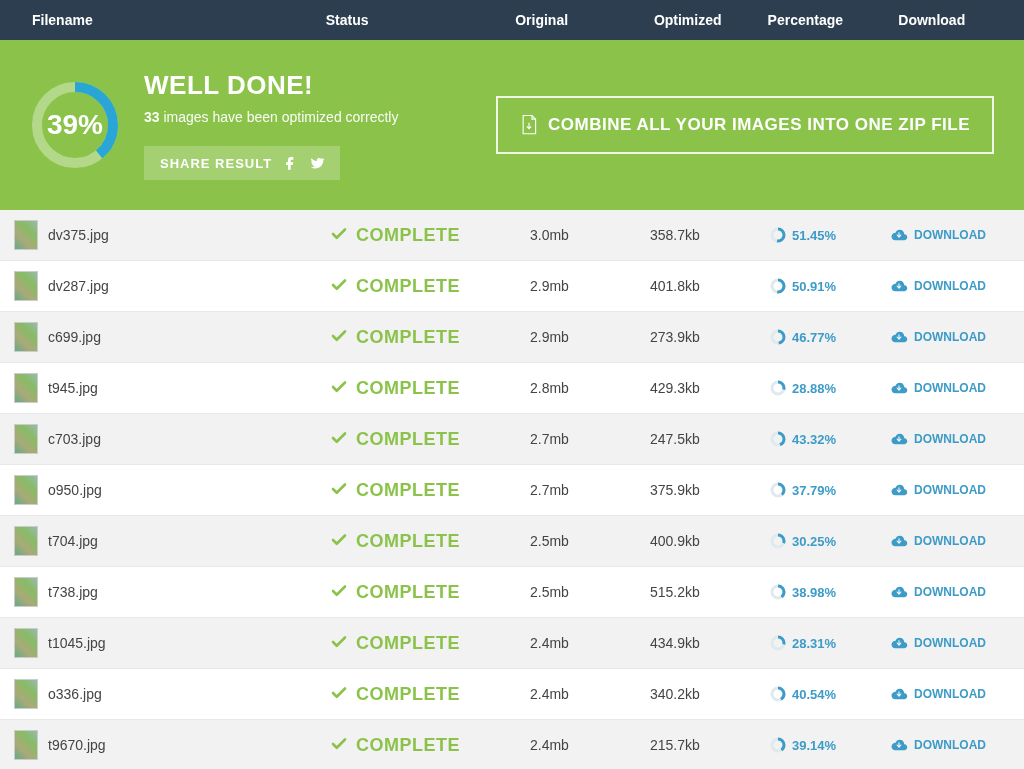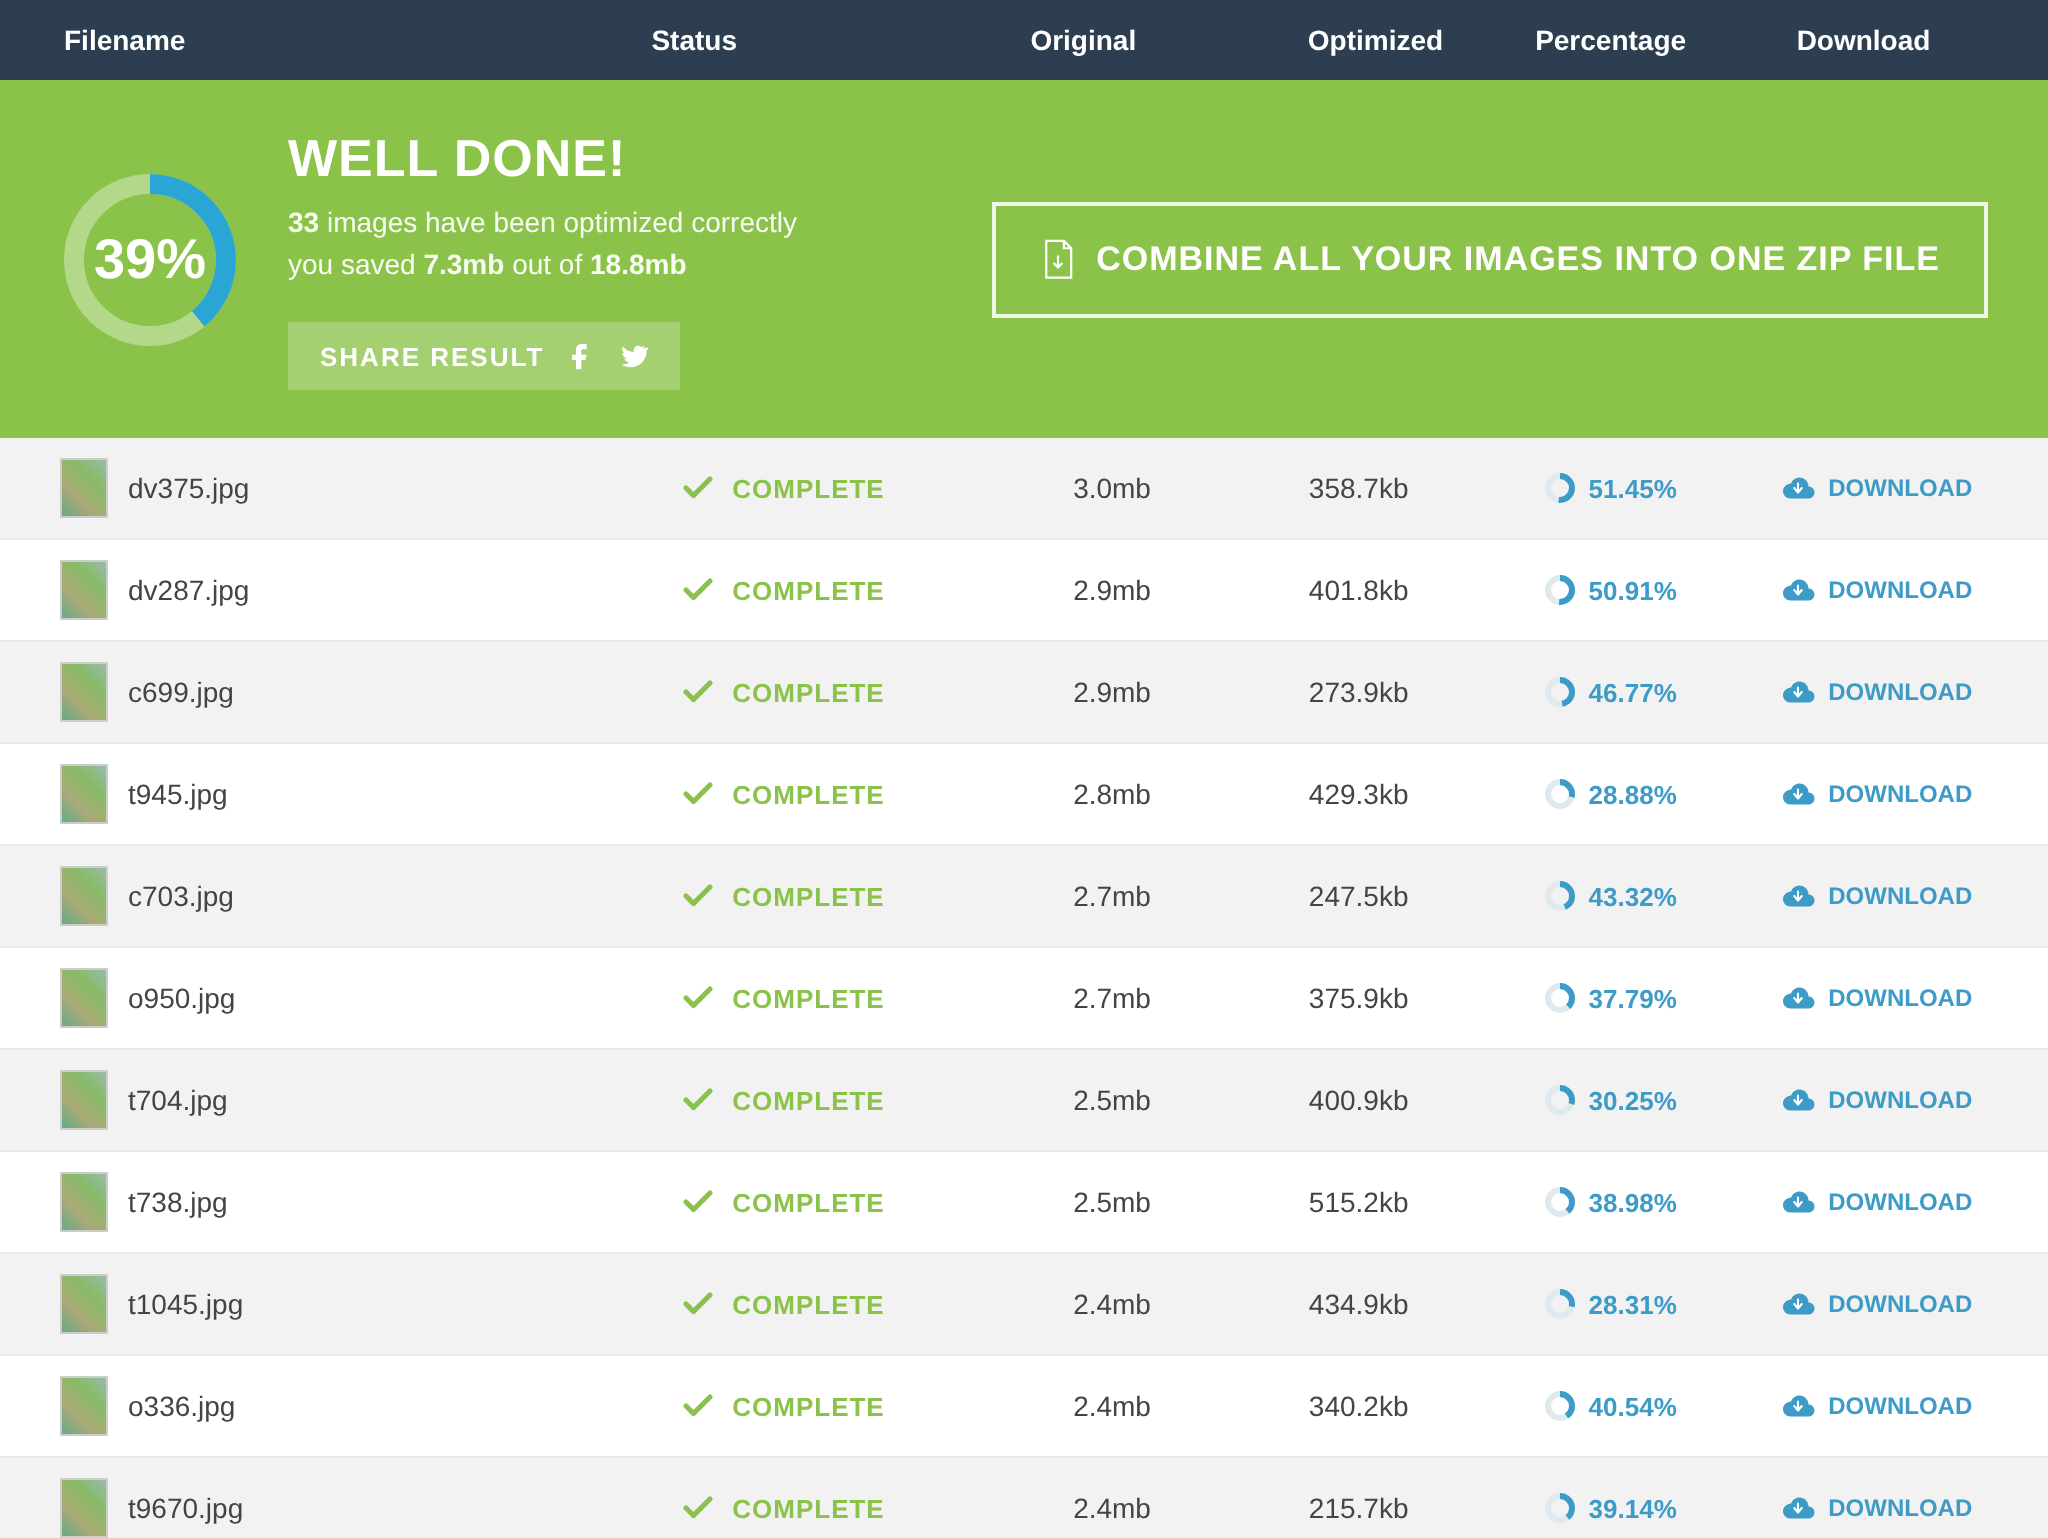--- a/index.html
+++ b/index.html
@@ -15,26 +15,26 @@
 .ring-wrap { position: relative; width: 90px; height: 90px; margin-right: 24px; }
 .ring-svg { transform: rotate(-90deg); }
 .ring-pct { position: absolute; top: 0; left: 0; width: 90px; height: 90px; display: flex; align-items: center; justify-content: center; font-size: 28px; font-weight: 700; }
 .hero-text h2 { font-size: 26px; font-weight: 700; letter-spacing: 0.5px; margin-bottom: 6px; }
 .hero-text p { font-size: 14px; line-height: 1.5; opacity: 0.95; }
 .hero-text b { font-weight: 700; }
 .share-btn { display: inline-flex; align-items: center; gap: 10px; background: rgba(255,255,255,0.22); padding: 9px 16px; margin-top: 18px; font-size: 13px; font-weight: 700; letter-spacing: 1px; cursor: pointer; }
 .share-btn svg { width: 16px; height: 16px; fill: #fff; }
 .combine-btn { position: absolute; right: 30px; top: 50%; transform: translateY(-50%); border: 2px solid rgba(255,255,255,0.85); padding: 16px 22px; font-size: 17px; font-weight: 700; letter-spacing: 0.5px; cursor: pointer; display: flex; align-items: center; gap: 10px; color: #fff; }
 .combine-btn svg { width: 18px; height: 22px; fill: none; stroke: #fff; stroke-width: 1.5; }
-.row { display: flex; align-items: center; padding: 10px 16px; font-size: 14px; color: #444; border-bottom: 1px solid #e8e8e8; }
+.row { display: flex; align-items: center; padding: 10px 0; font-size: 14px; color: #444; border-bottom: 1px solid #e8e8e8; }
 .row:nth-child(even) { background: #fff; }
 .row:nth-child(odd) { background: #f2f2f2; }
 .thumb { width: 24px; height: 30px; background: linear-gradient(45deg,#6a8,#aa7,#8b6,#9ba); margin: 0 10px 0 14px; display: inline-block; border: 1px solid #ccc; }
 .file-cell { width: 330px; display: flex; align-items: center; }
-.status-cell { width: 200px; color: #8bc34a; font-weight: 700; letter-spacing: 0.5px; font-size: 13px; display: flex; align-items: center; gap: 8px; }
+.status-cell { width: 200px; color: #8bc34a; font-weight: 700; letter-spacing: 0.5px; font-size: 18px; display: flex; align-items: flex-start; gap: 8px; }
 .check { color: #8bc34a; font-size: 18px; }
 .orig-cell { width: 120px; }
 .opt-cell { width: 120px; }
 .pct-cell { width: 120px; color: #3d9bc7; font-weight: 700; font-size: 13px; display: flex; align-items: center; gap: 6px; }
 .mini-ring { width: 16px; height: 16px; }
 .dl-cell { width: 120px; display: flex; align-items: center; gap: 6px; color: #3d9bc7; font-weight: 700; font-size: 12px; cursor: pointer; }
 .dl-cell svg { width: 18px; height: 14px; fill: #3d9bc7; }
 </style>
 </head>
 <body>
@@ -52,21 +52,20 @@
   <div class="ring-wrap">
     <svg class="ring-svg" width="90" height="90">
       <circle cx="45" cy="45" r="38" stroke="rgba(255,255,255,0.35)" stroke-width="10" fill="none"></circle>
       <circle id="hero-arc" cx="45" cy="45" r="38" stroke="#2aa6d6" stroke-width="10" fill="none" stroke-dasharray="238.76104167282426" stroke-dashoffset="145.6442354204228" stroke-linecap="butt"></circle>
     </svg>
     <div class="ring-pct">39%</div>
   </div>
   <div class="hero-text">
     <h2>WELL DONE!</h2>
     <p><b>33</b><span> images have been optimized correctly</span></p>
-    <p><span>you saved </span><b>7.3mb</b><span> out of </span><b>18.8mb</b></p>
     <div class="share-btn">
       <span>SHARE RESULT</span>
       <svg viewBox="0 0 24 24">
           <path d="M13 3h4v4h-3c-.6 0-1 .4-1 1v3h4l-1 4h-3v7h-4v-7H6v-4h3V7c0-2.2 1.8-4 4-4z"></path>
         </svg>
       <svg viewBox="0 0 24 24">
           <path d="M22 5.8c-.7.3-1.5.6-2.3.7.8-.5 1.5-1.3 1.8-2.2-.8.5-1.7.8-2.6 1-1.5-1.6-4.1-1.2-5.2.8-.5.9-.6 1.9-.4 2.9-3.3-.2-6.2-1.7-8.1-4.2-1.1 1.9-.5 4.1 1.3 5.3-.6 0-1.3-.2-1.8-.5 0 2 1.4 3.7 3.3 4.1-.6.2-1.2.2-1.9.1.5 1.7 2.1 2.8 3.9 2.9-1.7 1.3-3.8 1.9-5.9 1.7 2 1.3 4.3 2 6.7 2 8 0 12.4-6.7 12.1-12.6.8-.6 1.5-1.3 2.1-2.1z"></path>
         </svg>
     </div>
   </div>

